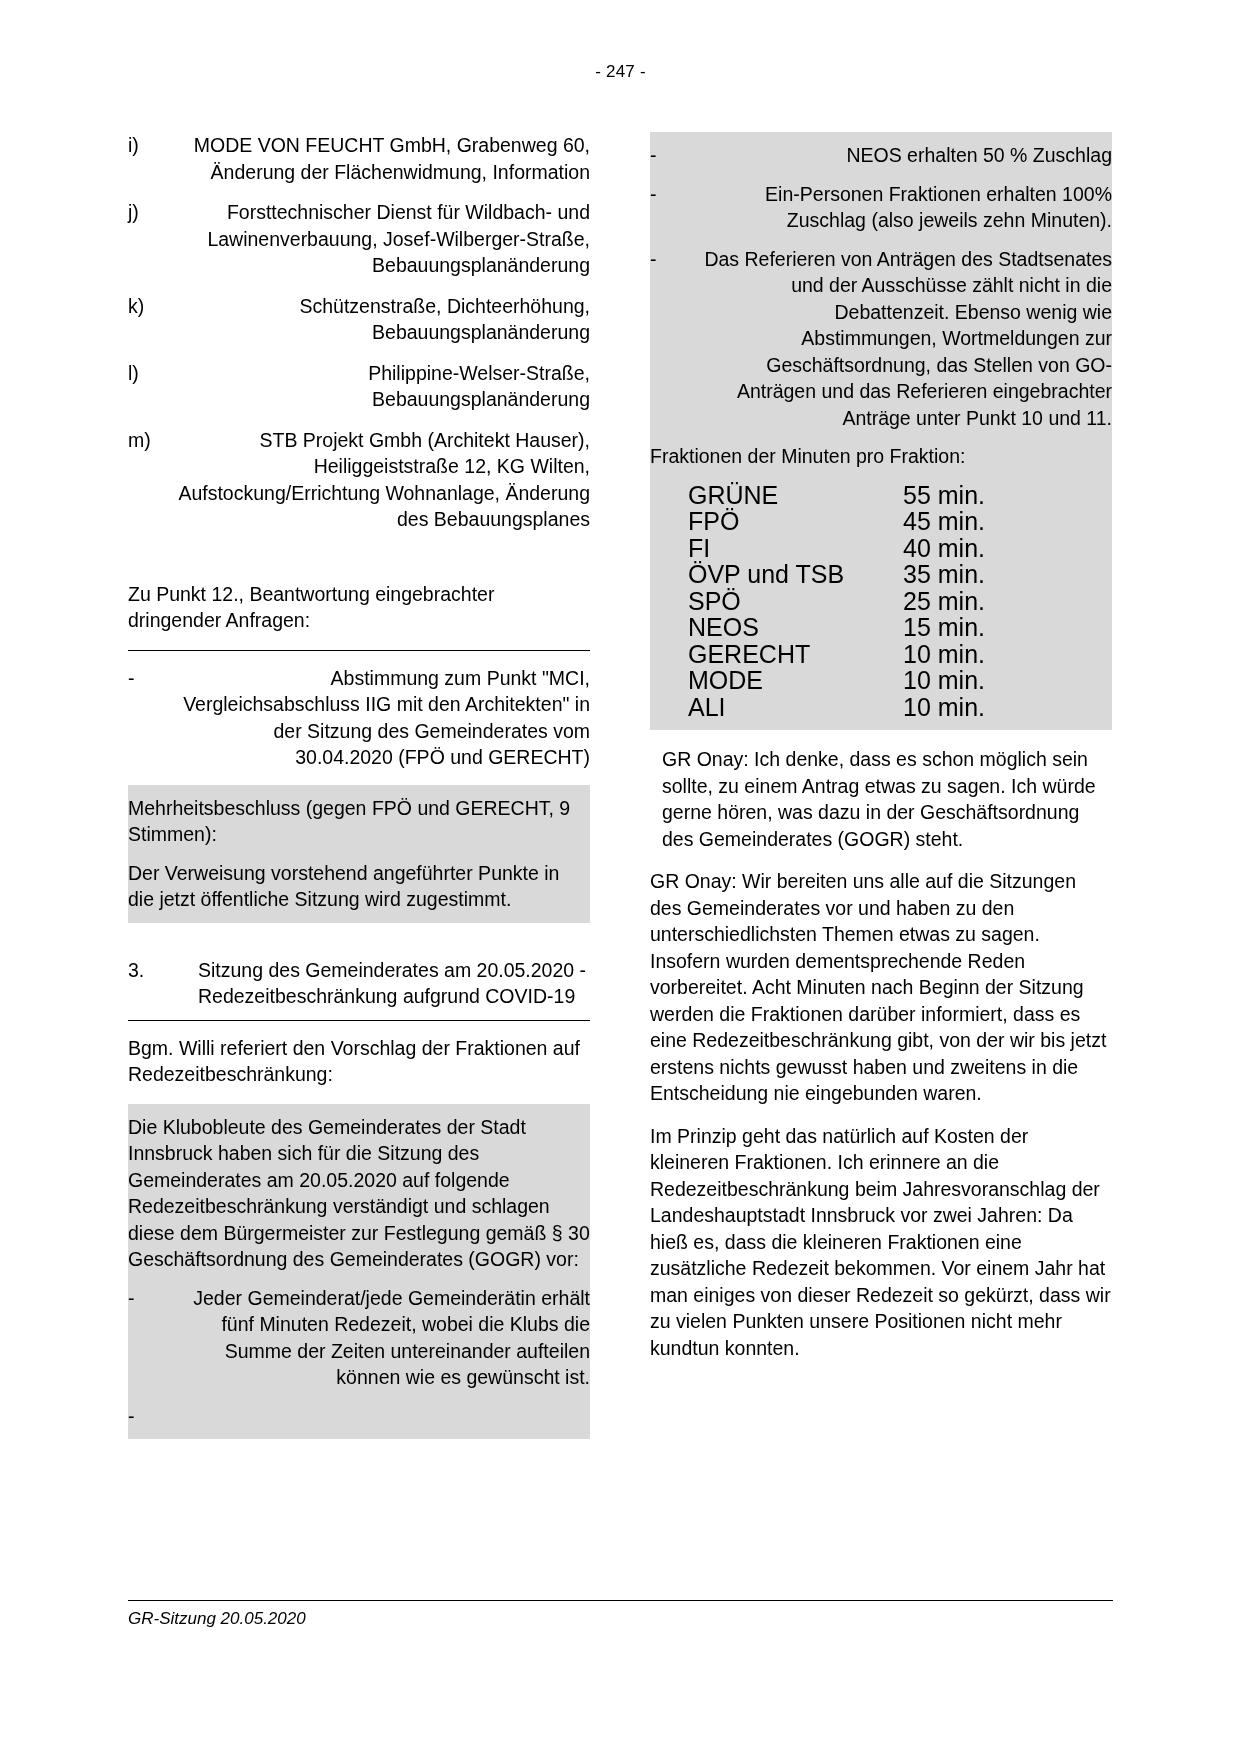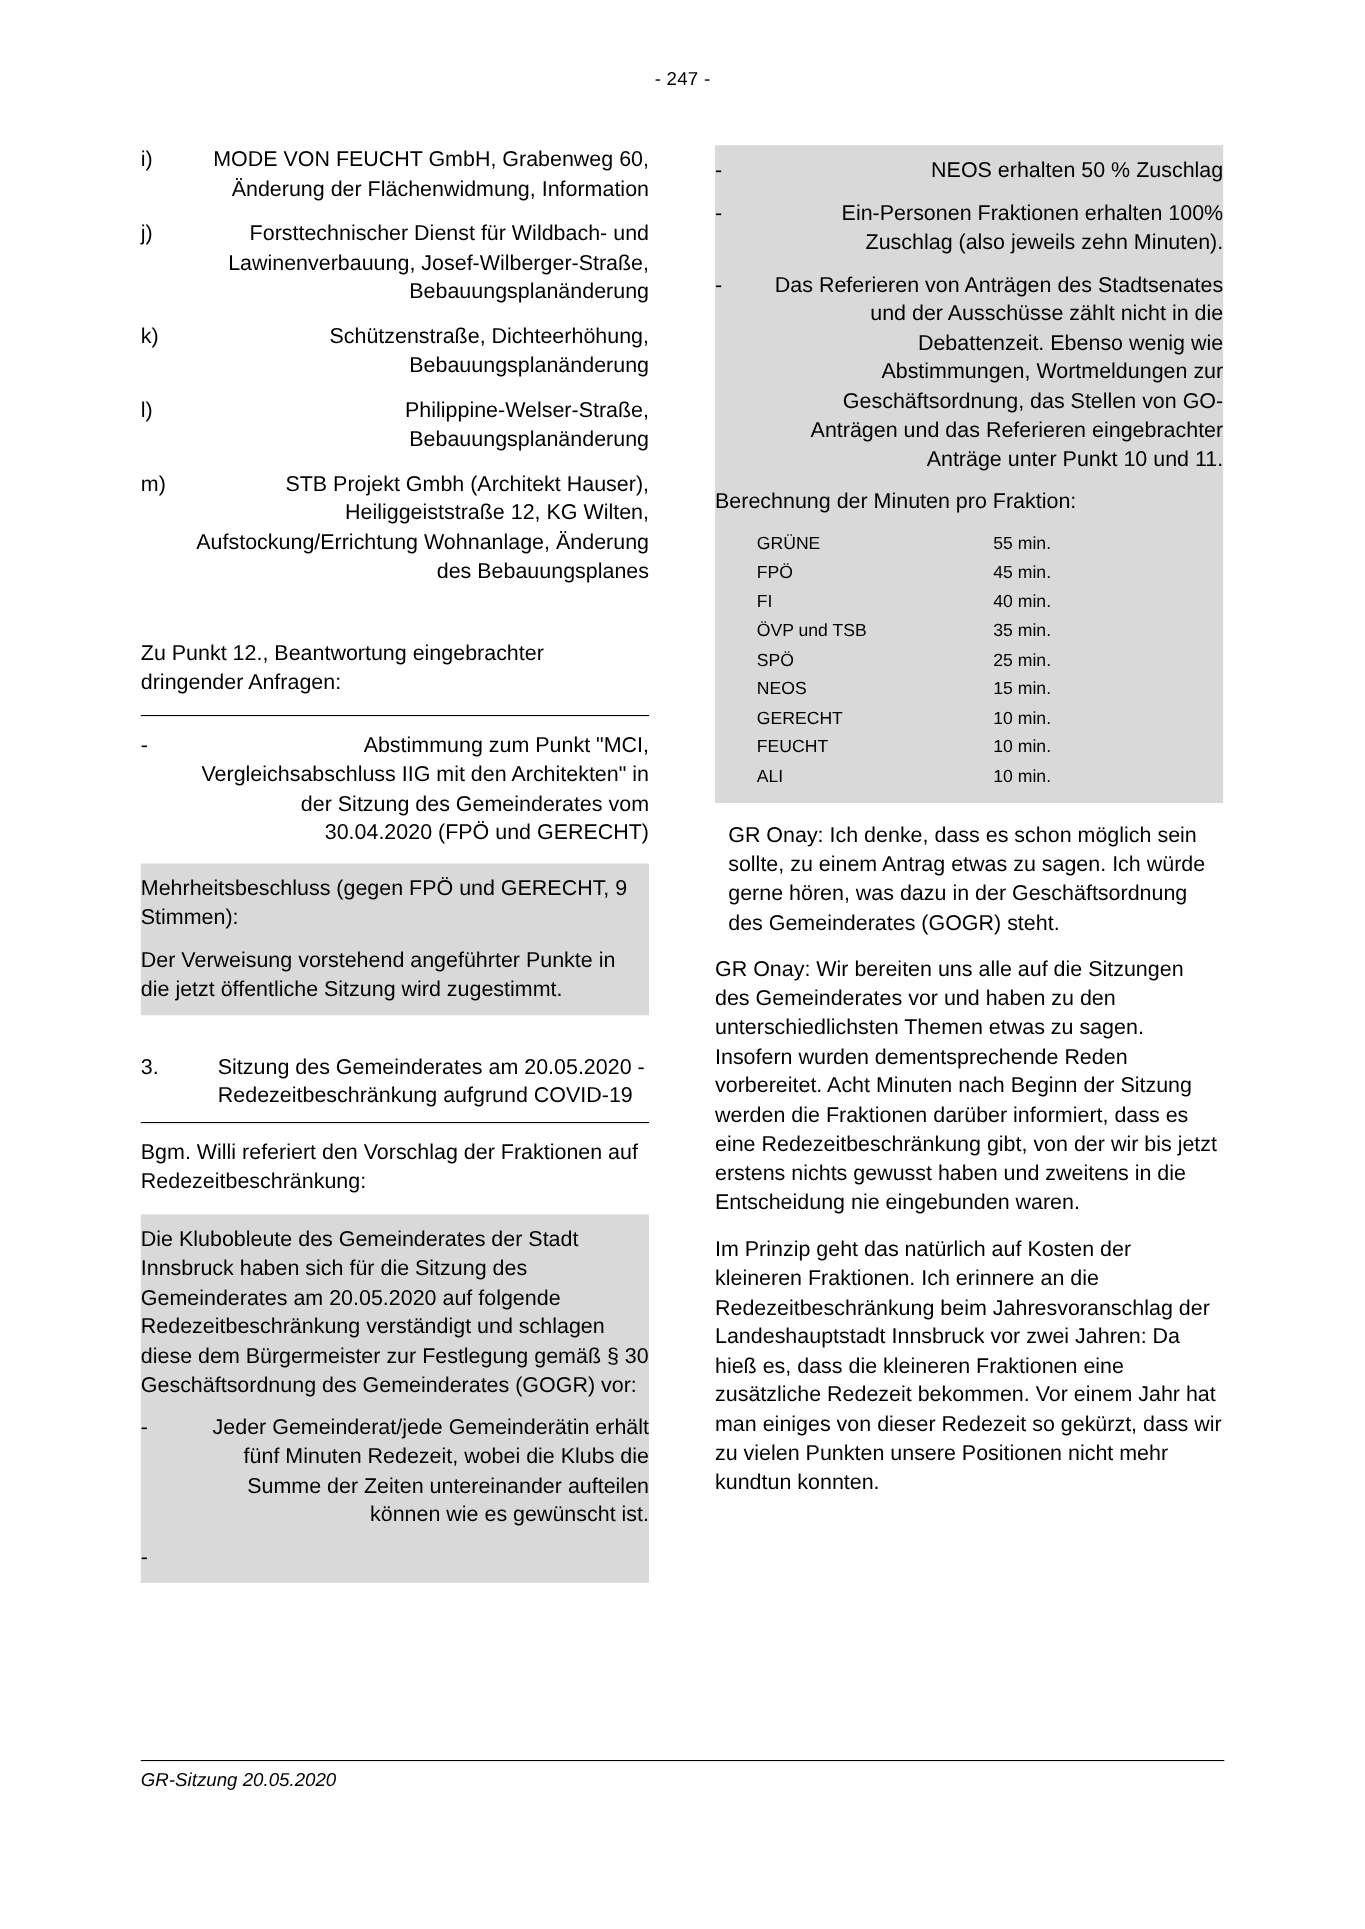--- a/index.html
+++ b/index.html
@@ -84,21 +84,21 @@
     line-height: 26.5px;
   }
   .numbered .num {
     width: 70px;
     flex: 0 0 70px;
   }
   .spacer-lg { height: 34px; }
   .spacer-sm { height: 10px; }
   table.minutes {
     border-collapse: collapse;
-    font-size: 16px;
+    font-size: 25px;
     line-height: 26.5px;
     margin-left: 38px;
   }
   table.minutes td {
     padding: 0 0 0 0;
     vertical-align: top;
   }
   table.minutes td.party {
     width: 215px;
   }
@@ -200,21 +200,21 @@
         </div>
         <div class="listrow">
           <div class="marker">-</div>
           <div class="body">Ein-Personen Fraktionen erhalten 100% Zuschlag (also jeweils zehn Minuten).</div>
         </div>
         <div class="listrow">
           <div class="marker">-</div>
           <div class="body">Das Referieren von Anträgen des Stadtsenates und der Ausschüsse zählt nicht in die Debattenzeit. Ebenso wenig wie Abstimmungen, Wortmeldungen zur Geschäftsordnung, das Stellen von GO-Anträgen und das Referieren eingebrachter Anträge unter Punkt 10 und 11.</div>
         </div>
 
-        <div class="para">Berechnung der Minuten pro Fraktion:</div>
+        <div class="para">Fraktionen der Minuten pro Fraktion:</div>
 
         <table class="minutes">
           <tbody>
             <tr>
               <td class="party">GRÜNE</td>
               <td class="mins">55 min.</td>
             </tr>
             <tr>
               <td class="party">FPÖ</td>
               <td class="mins">45 min.</td>
@@ -233,21 +233,21 @@
             </tr>
             <tr>
               <td class="party">NEOS</td>
               <td class="mins">15 min.</td>
             </tr>
             <tr>
               <td class="party">GERECHT</td>
               <td class="mins">10 min.</td>
             </tr>
             <tr>
-              <td class="party">FEUCHT</td>
+              <td class="party">MODE</td>
               <td class="mins">10 min.</td>
             </tr>
             <tr>
               <td class="party">ALI</td>
               <td class="mins">10 min.</td>
             </tr>
           </tbody>
         </table>
       </div>
 

